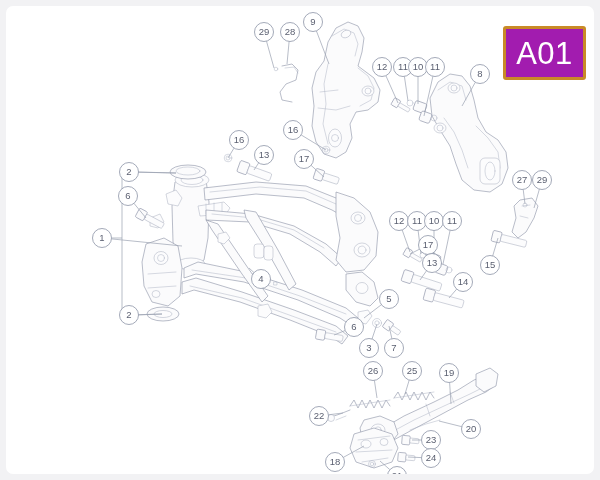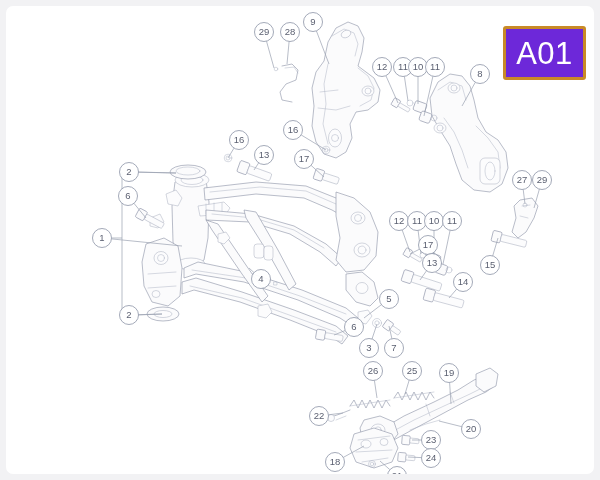--- a/index.html
+++ b/index.html
@@ -36,21 +36,21 @@
     width: 588px;
     height: 468px;
   }
   
   #badge {
     position: absolute;
     left: 497px;
     top: 20px;
     width: 83px;
     height: 54px;
-    background: #6d28d9;
+    background: #a21caf;
     border: 3px solid #c98a27;
     border-radius: 3px;
     box-sizing: border-box;
     display: flex;
     align-items: center;
     justify-content: center;
     z-index: 40;
   }
   #badge-text {
     color: #ffffff;

